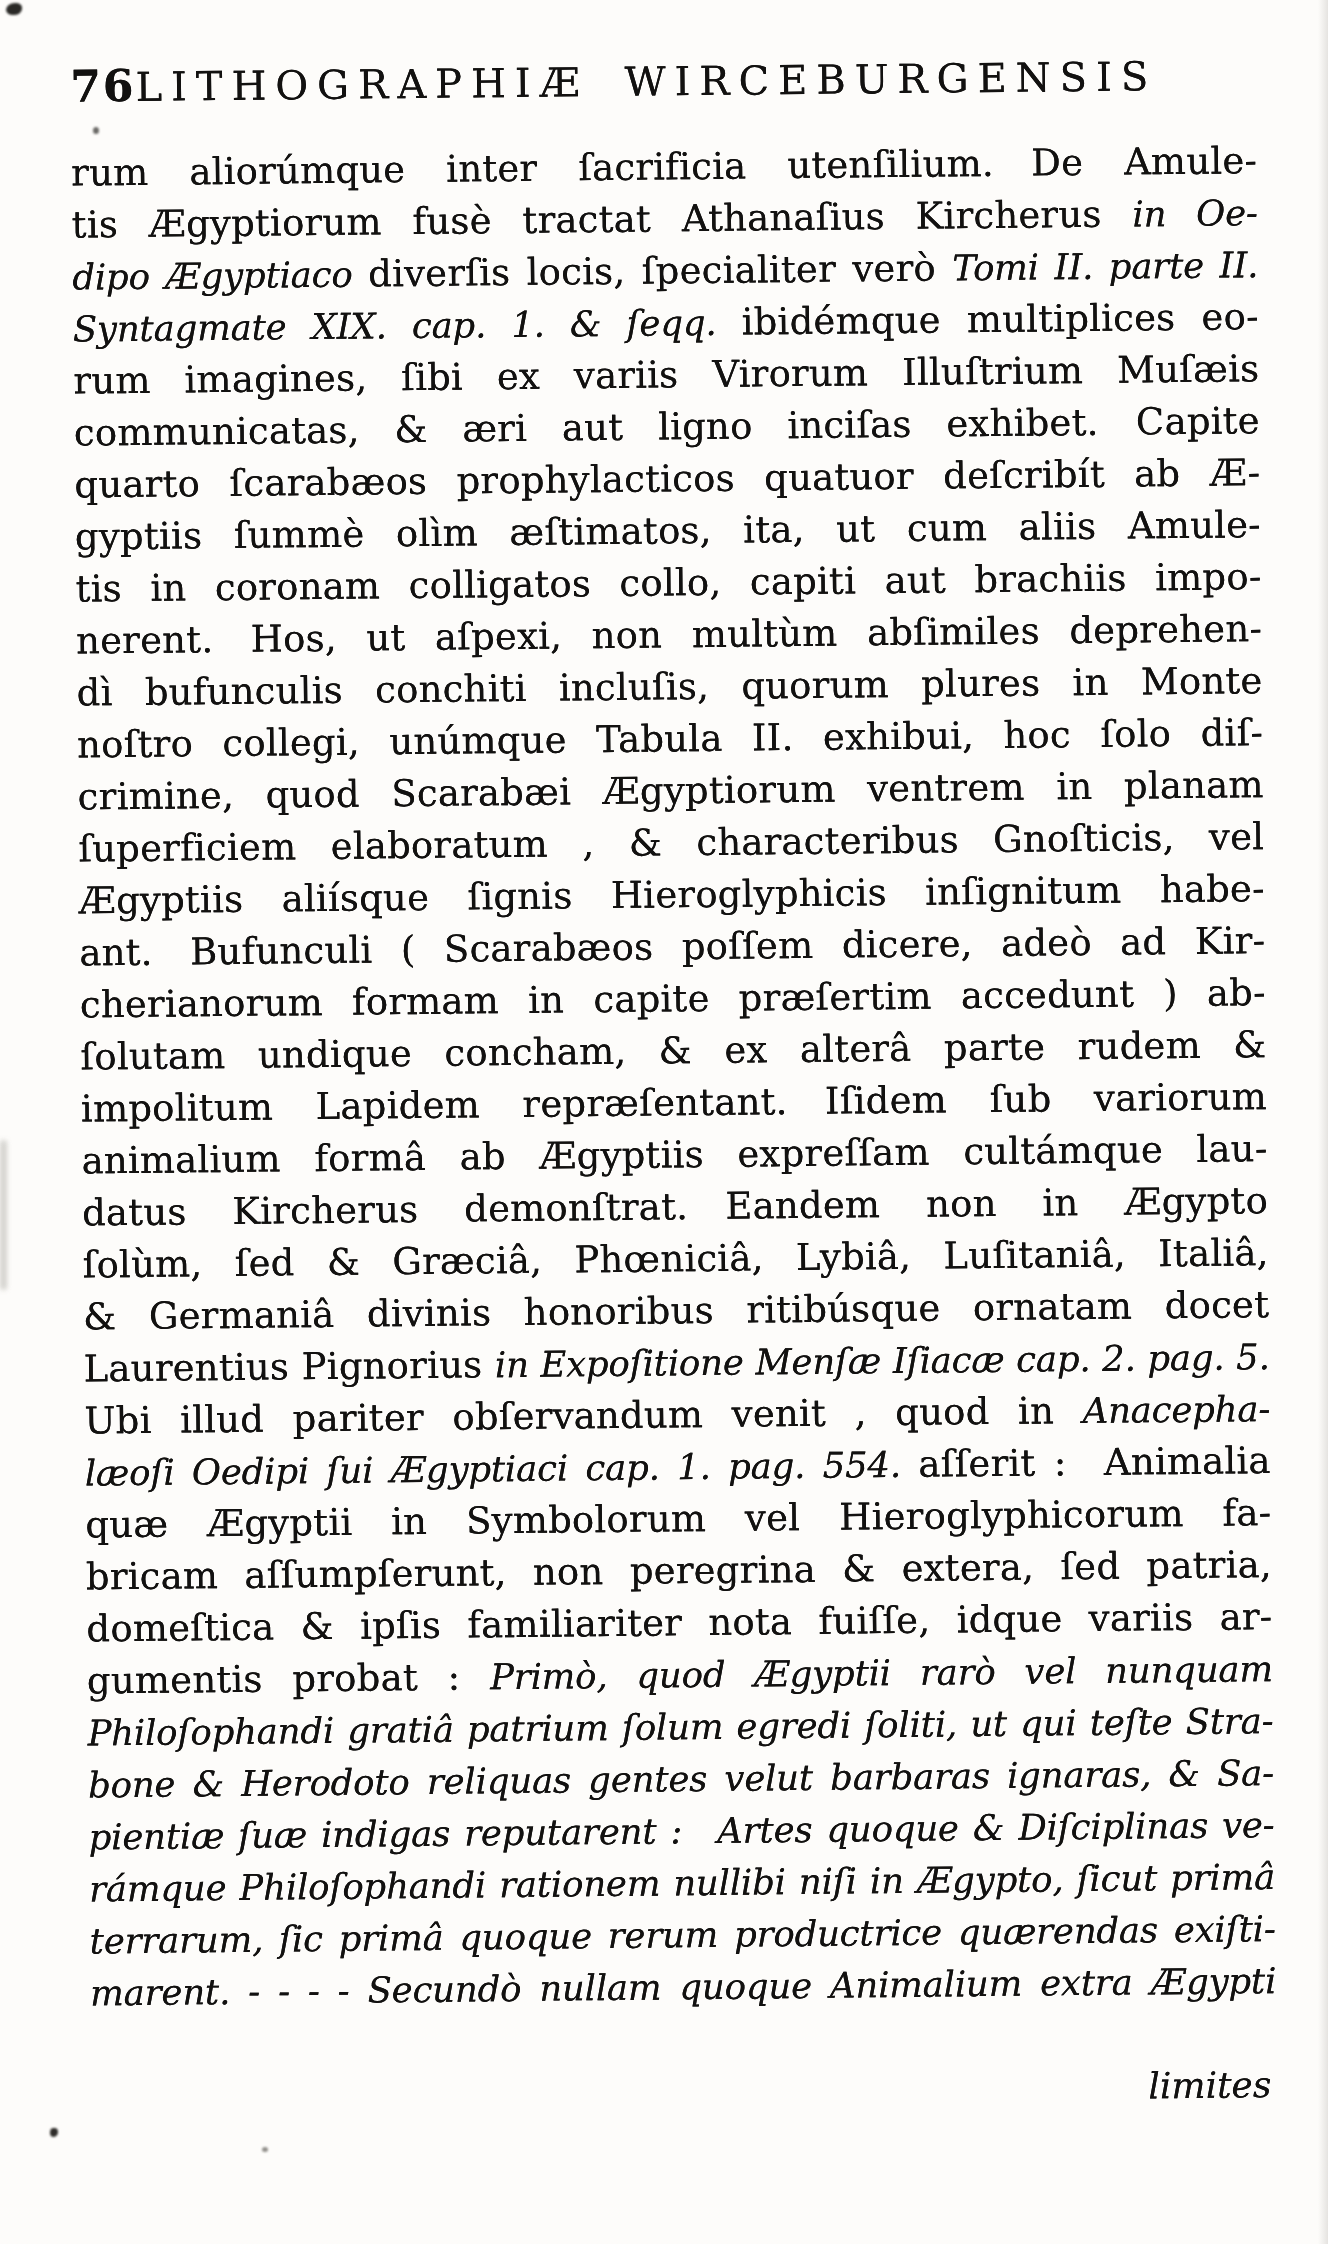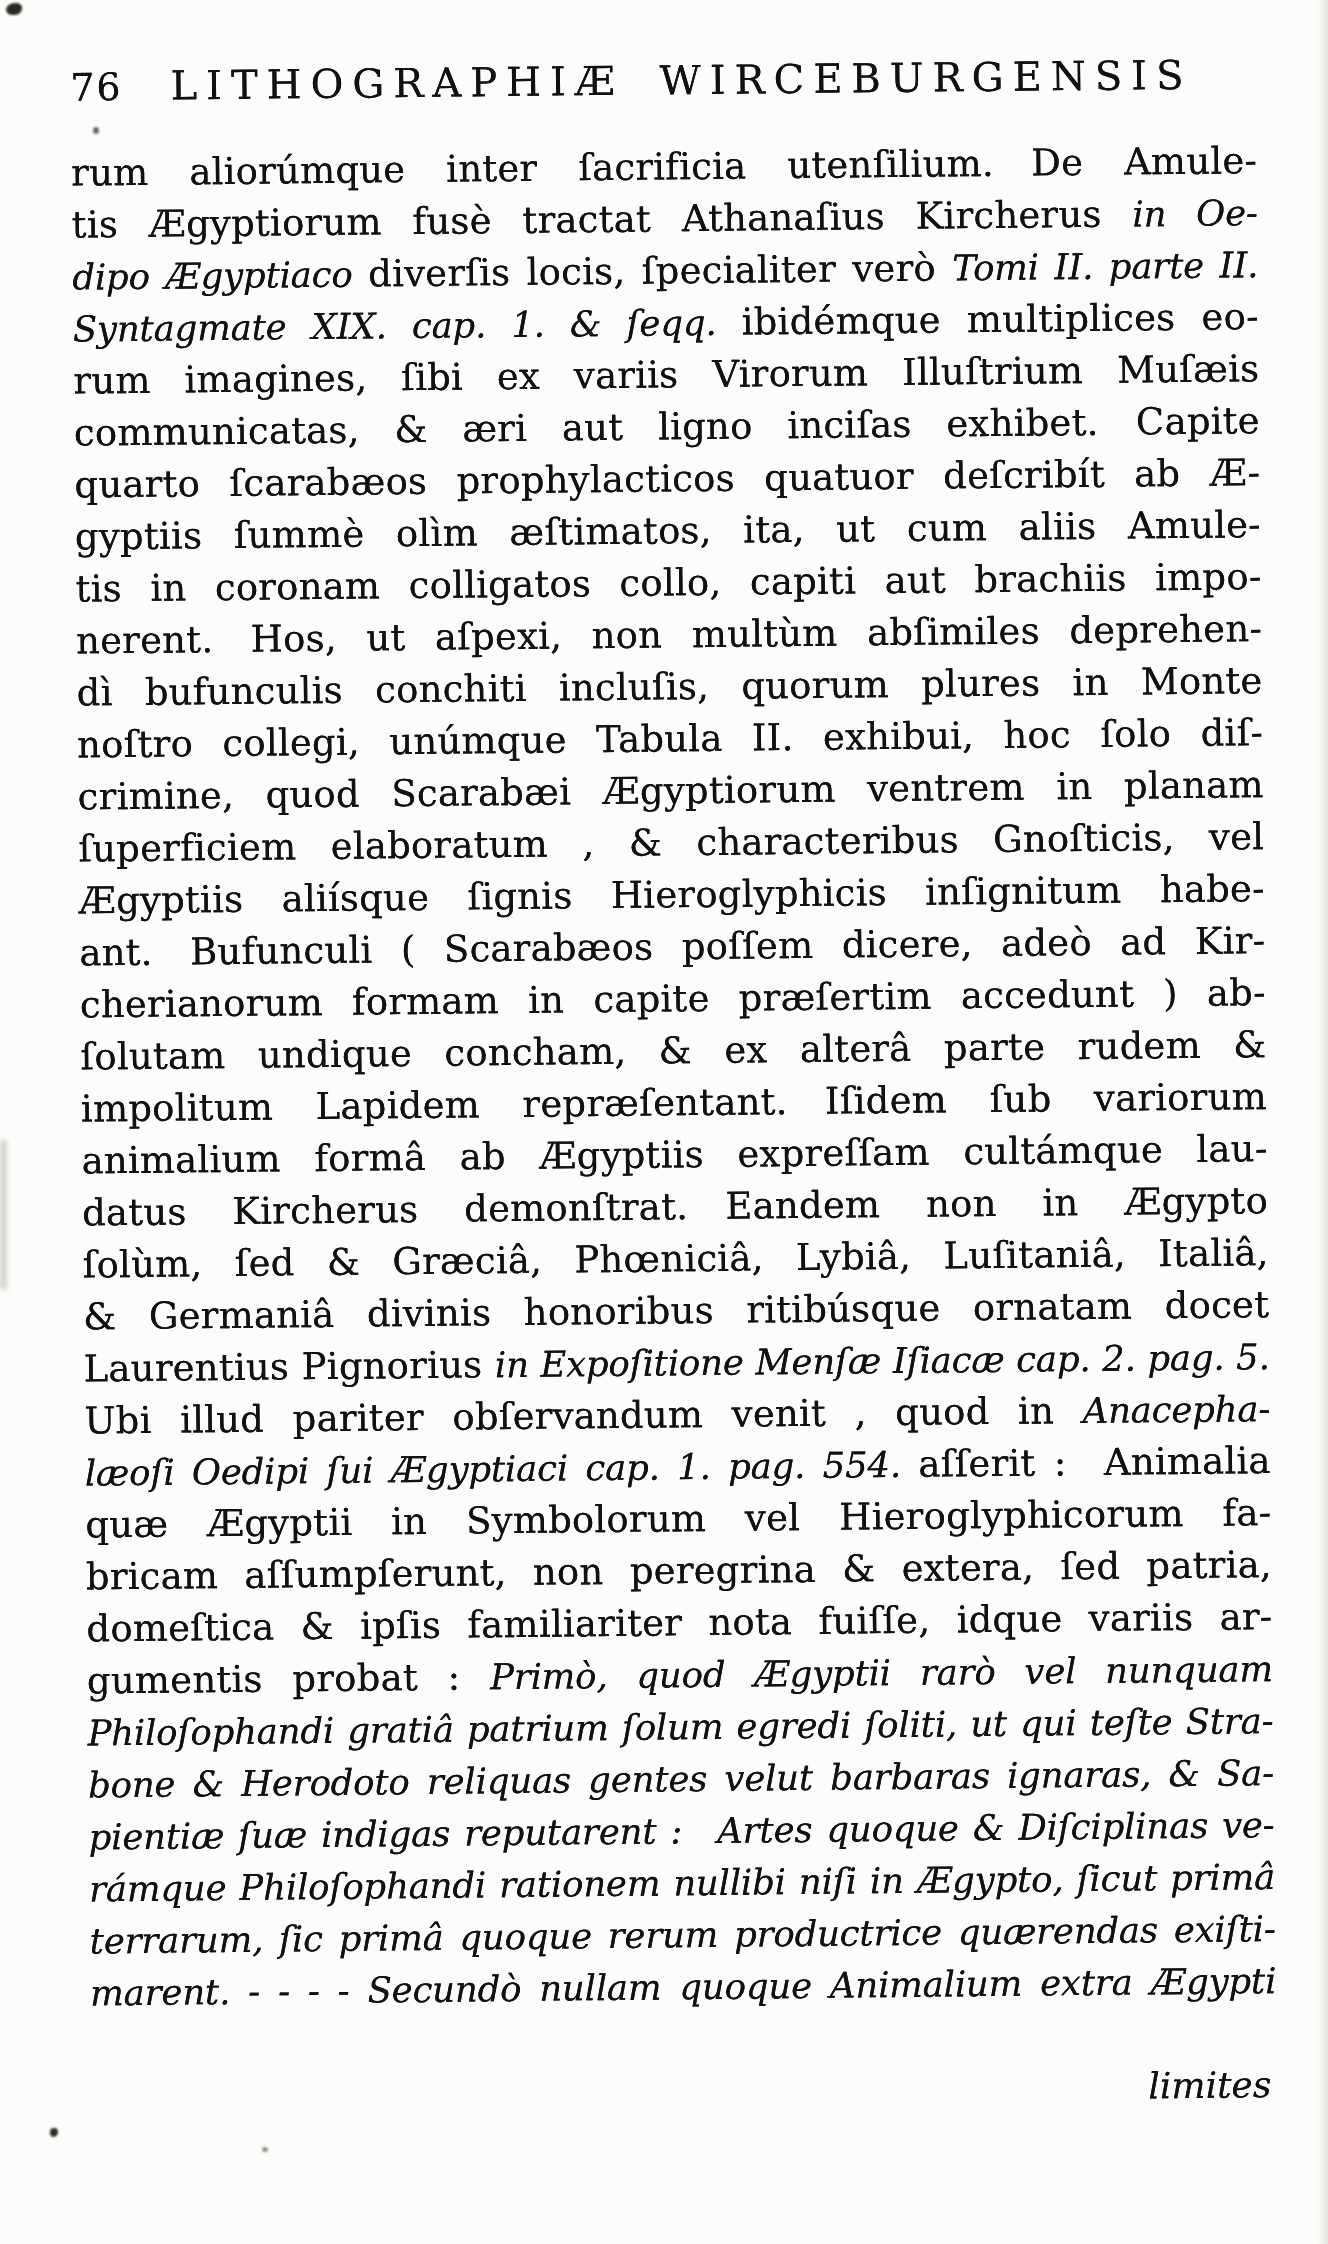--- a/index.html
+++ b/index.html
@@ -26,23 +26,23 @@
   }
   .running-head {
     display: flex;
     align-items: baseline;
     font-size: 40px;
     line-height: 52px;
     white-space: nowrap;
     text-shadow: 0 0 0.6px currentColor;
   }
   .pagenum {
-    font-size: 38px;
+    font-size: 44px;
     letter-spacing: 2px;
-    margin-right: 48px;
+    font-weight: bold;
   }
   .head-title {
     letter-spacing: 9px;
     word-spacing: 14px;
   }
   .textblock {
     margin-top: 34px;
     width: 1186px;
   }
   .line {

